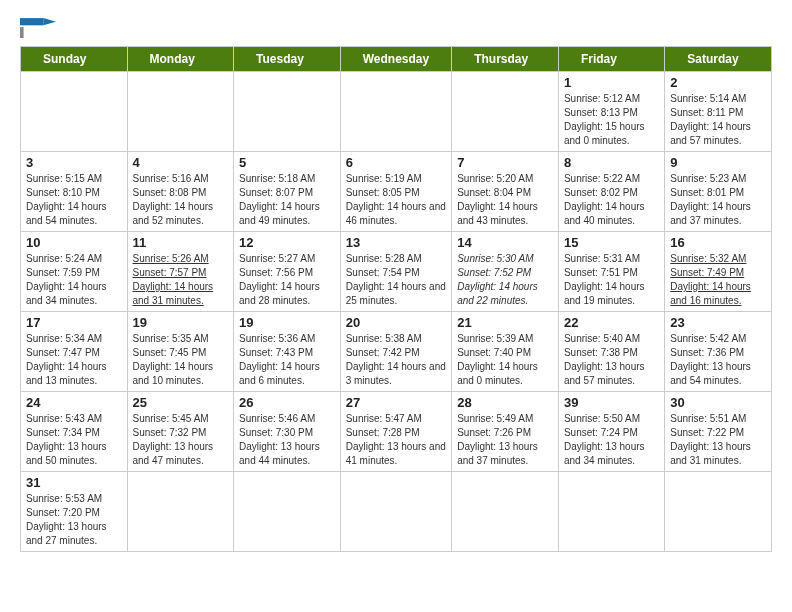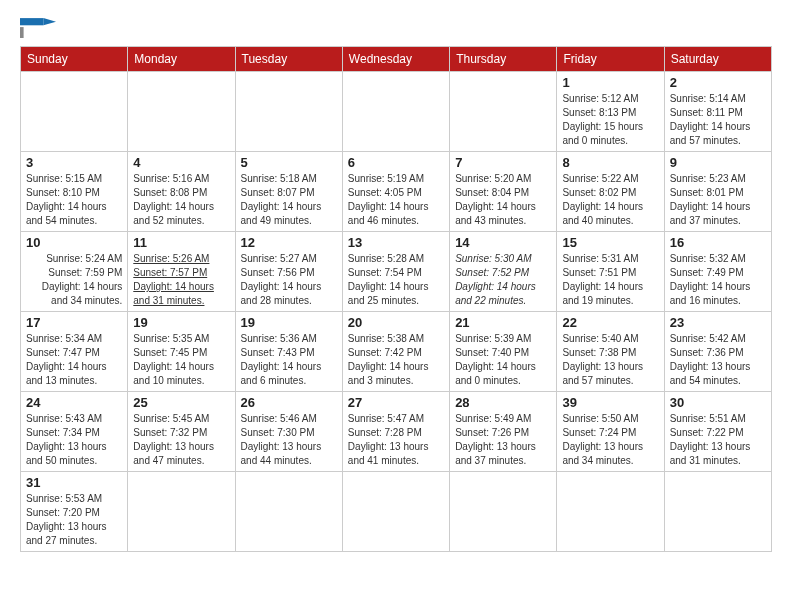--- a/index.html
+++ b/index.html
@@ -40,26 +40,26 @@
       color: #555;
       margin-top: 2px;
     }
     .calendar {
       width: 100%;
       border-collapse: collapse;
       margin-top: 8px;
       font-size: 11px;
     }
     .calendar th {
-      background: #b91c1c;
+      background: #4d7c0f;
       color: #fff;
       text-align: left;
-      padding: 5px 6px;
+      padding: 5px 22px;
       font-size: 12px;
-      font-weight: normal;
+      font-weight: bold;
       border: 1px solid #ccc;
     }
     .calendar td {
       border: 1px solid #ccc;
       vertical-align: top;
       padding: 3px 5px;
       width: 107px;
       min-height: 70px;
       background: #fff;
     }
@@ -153,21 +153,21 @@
         </td>
         <td>
           <span class="day-num">5</span>
           <div class="day-info" style="white-space: pre-line;">Sunrise: 5:18 AM
 Sunset: 8:07 PM
 Daylight: 14 hours and 49 minutes.</div>
         </td>
         <td>
           <span class="day-num">6</span>
           <div class="day-info" style="white-space: pre-line;">Sunrise: 5:19 AM
-Sunset: 4:05 PM
+Sunset: 8:05 PM
 Daylight: 14 hours and 46 minutes.</div>
         </td>
         <td>
           <span class="day-num">7</span>
           <div class="day-info" style="white-space: pre-line;">Sunrise: 5:20 AM
 Sunset: 8:04 PM
 Daylight: 14 hours and 43 minutes.</div>
         </td>
         <td>
           <span class="day-num">8</span>
@@ -178,21 +178,21 @@
         <td>
           <span class="day-num">9</span>
           <div class="day-info" style="white-space: pre-line;">Sunrise: 5:23 AM
 Sunset: 8:01 PM
 Daylight: 14 hours and 37 minutes.</div>
         </td>
       </tr>
       <tr class="week-row">
         <td>
           <span class="day-num">10</span>
-          <div class="day-info" style="white-space: pre-line; text-align: right;">Sunrise: 5:24 AM
+          <div class="day-info" style="white-space: pre-line;">Sunrise: 5:24 AM
 Sunset: 7:59 PM
 Daylight: 14 hours and 34 minutes.</div>
         </td>
         <td>
           <span class="day-num">11</span>
           <div class="day-info" style="white-space: pre-line; text-decoration: underline;">Sunrise: 5:26 AM
 Sunset: 7:57 PM
 Daylight: 14 hours and 31 minutes.</div>
         </td>
         <td>
@@ -214,21 +214,21 @@
 Daylight: 14 hours and 22 minutes.</div>
         </td>
         <td>
           <span class="day-num">15</span>
           <div class="day-info" style="white-space: pre-line;">Sunrise: 5:31 AM
 Sunset: 7:51 PM
 Daylight: 14 hours and 19 minutes.</div>
         </td>
         <td>
           <span class="day-num">16</span>
-          <div class="day-info" style="white-space: pre-line;">Sunrise: 5:32 AM
+          <div class="day-info" style="white-space: pre-line; text-decoration: underline;">Sunrise: 5:32 AM
 Sunset: 7:49 PM
 Daylight: 14 hours and 16 minutes.</div>
         </td>
       </tr>
       <tr class="week-row">
         <td>
           <span class="day-num">17</span>
           <div class="day-info" style="white-space: pre-line;">Sunrise: 5:34 AM
 Sunset: 7:47 PM
 Daylight: 14 hours and 13 minutes.</div>

